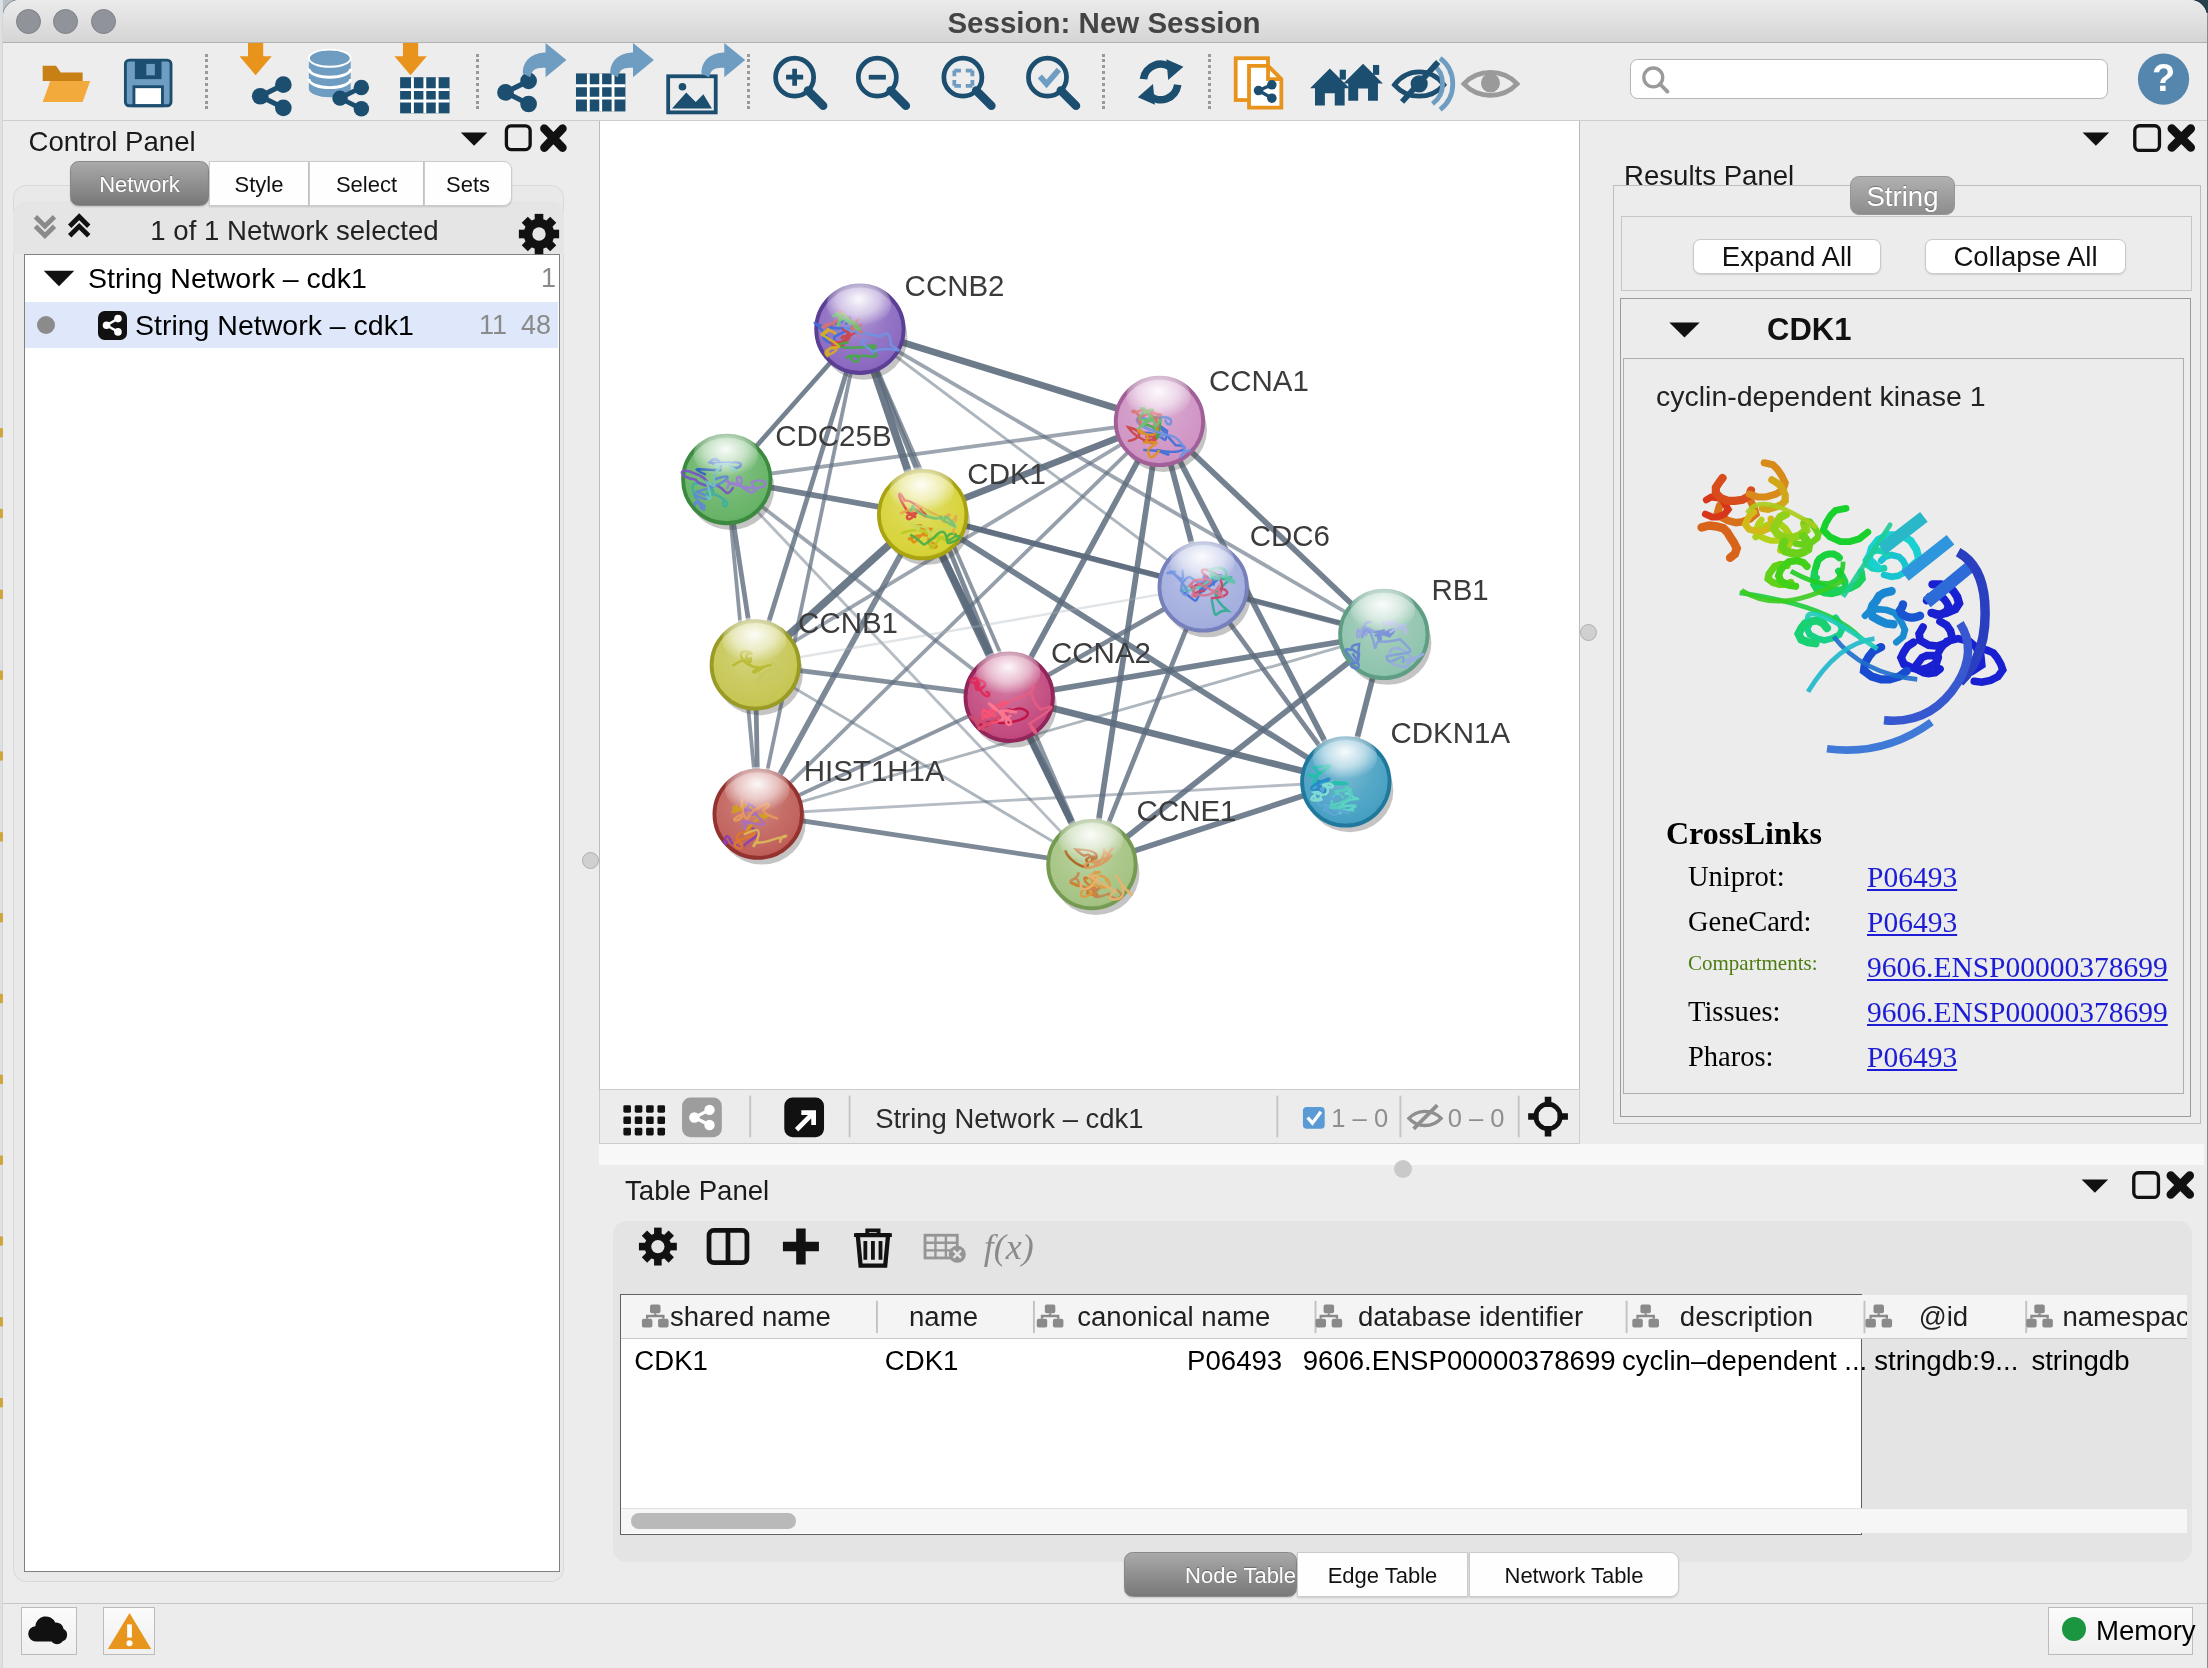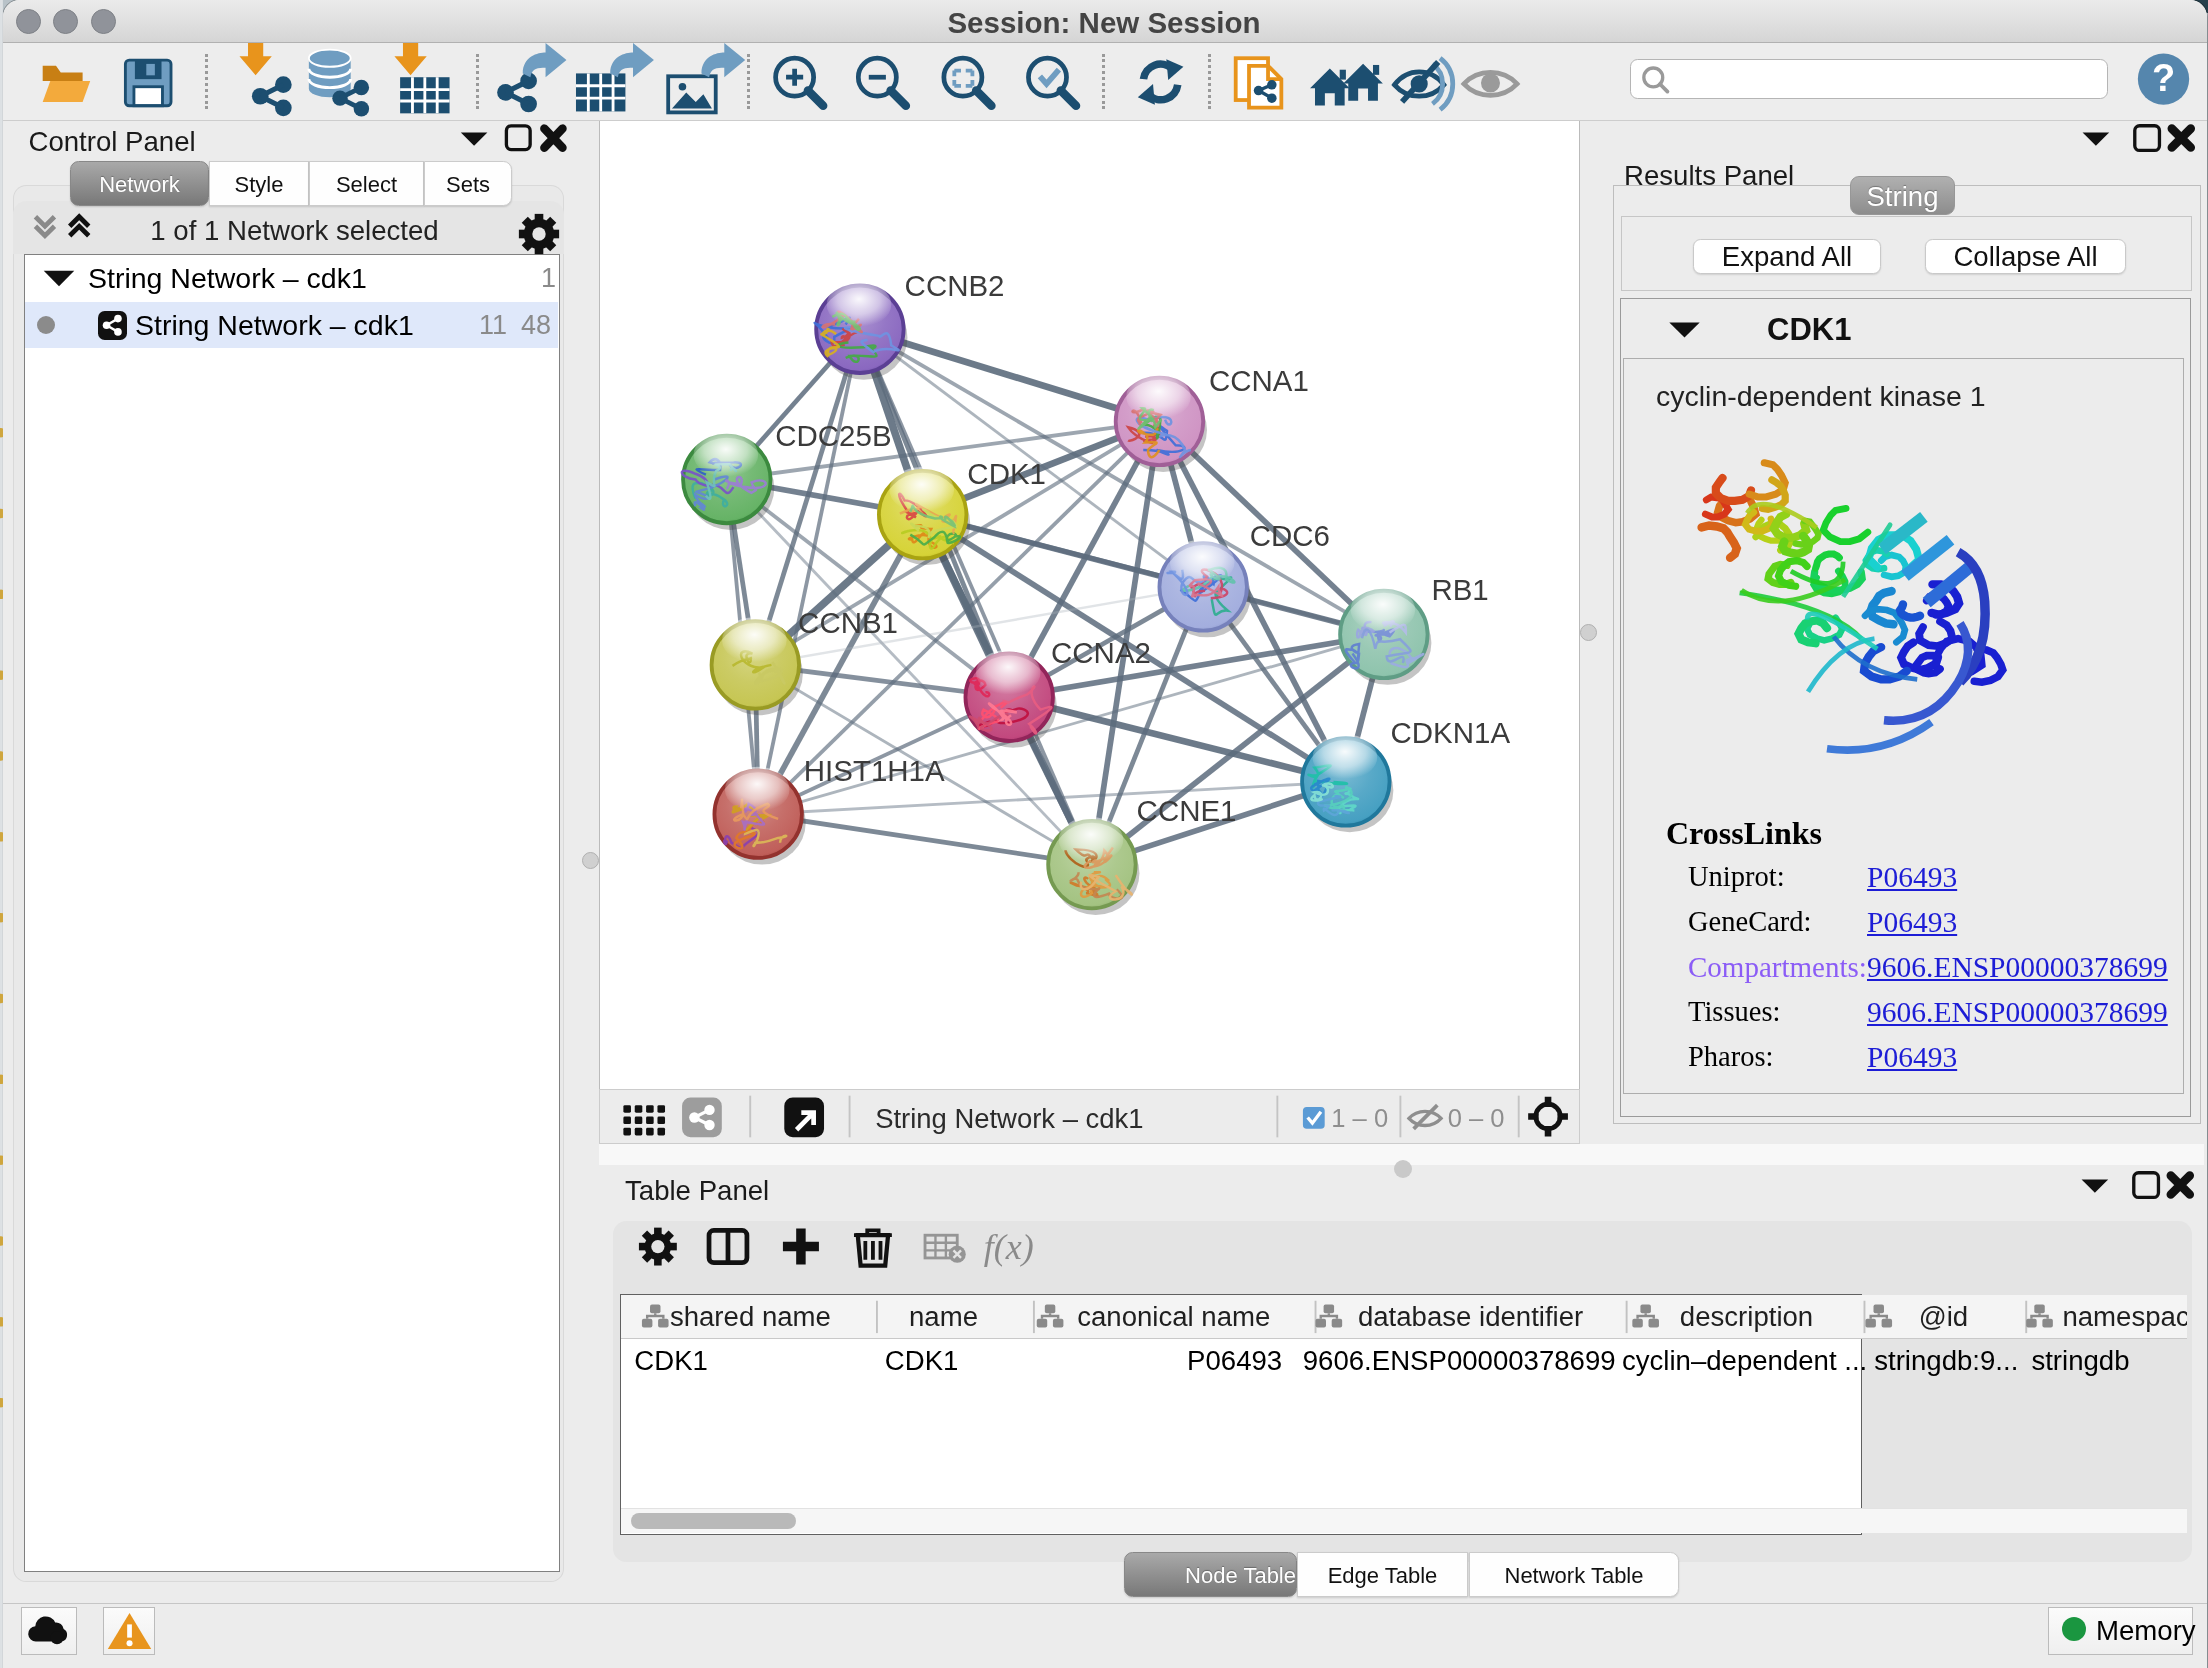--- a/index.html
+++ b/index.html
@@ -589,21 +589,21 @@
         <path d="M320,260 q30,-30 26,-85 q-3,-38 -28,-52" fill="none" stroke="#2a3fc0" stroke-width="10"></path>
         <path d="M240,300 q50,5 78,-40 q20,-34 2,-62" fill="none" stroke="#3858d0" stroke-width="9"></path>
         <path d="M180,330 q60,8 110,-28" fill="none" stroke="#3f7ad8" stroke-width="8"></path>
       </g>
     </svg>
     <div class="abs ser" style="left:86px;top:694px;font-size:32px;font-weight:bold;color:#000;">CrossLinks</div>
     <div class="abs ser" style="left:108px;top:740px;font-size:28.5px;color:#000;">Uniprot:</div>
     <div class="abs ser" style="left:287px;top:740px;font-size:29.5px;"><a class="lnk" href="#">P06493</a></div>
     <div class="abs ser" style="left:108px;top:785px;font-size:28.5px;color:#000;">GeneCard:</div>
     <div class="abs ser" style="left:287px;top:785px;font-size:29.5px;"><a class="lnk" href="#">P06493</a></div>
-    <div class="abs ser" style="left:108px;top:830px;font-size:29px;color:#8b5cf6;">Compartments:</div>
+    <div class="abs ser" style="left:108px;top:830px;font-size:21px;color:#4d7c0f;">Compartments:</div>
     <div class="abs ser" style="left:287px;top:830px;font-size:29.5px;"><a class="lnk" href="#">9606.ENSP00000378699</a></div>
     <div class="abs ser" style="left:108px;top:875px;font-size:28.5px;color:#000;">Tissues:</div>
     <div class="abs ser" style="left:287px;top:875px;font-size:29.5px;"><a class="lnk" href="#">9606.ENSP00000378699</a></div>
     <div class="abs ser" style="left:108px;top:920px;font-size:28.5px;color:#000;">Pharos:</div>
     <div class="abs ser" style="left:287px;top:920px;font-size:29.5px;"><a class="lnk" href="#">P06493</a></div>
   </div>
 <div id="tp-strip"></div>
 <div id="tp"></div>
 <div class="abs ptitle" style="left:625px;top:1175px;">Table Panel</div>
 <div id="tp-box"></div>

